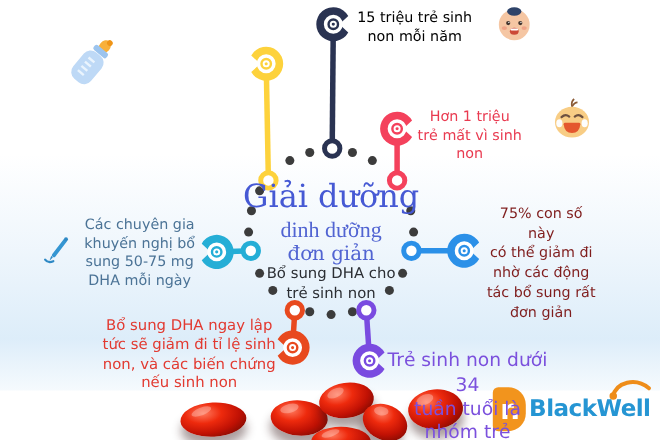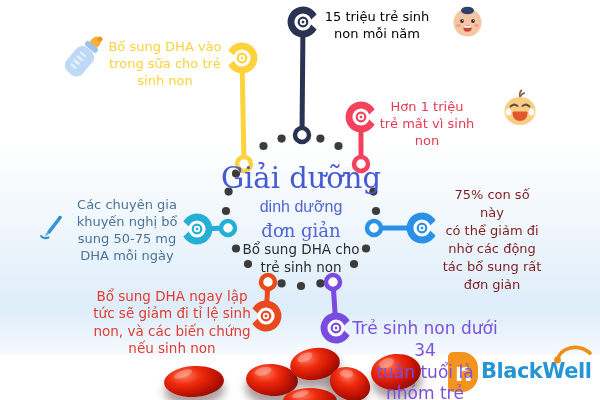--- a/index.html
+++ b/index.html
@@ -5,21 +5,21 @@
   html,body{margin:0;padding:0;}
   .stage{
     position:relative;width:600px;height:400px;overflow:hidden;background:#ffffff;
     font-family:"DejaVu Sans",sans-serif;
   }
   .wash{position:absolute;left:0;top:140px;width:600px;height:215px;z-index:1;
     background:linear-gradient(to bottom,rgba(233,243,251,0) 0%,rgba(226,239,250,.55) 40%,rgba(219,236,249,.95) 78%,rgba(228,241,251,.35) 100%);}
   .pins-svg{position:absolute;left:0;top:0;z-index:3;}
   .center-block{position:absolute;left:200px;top:0;width:202px;z-index:4;text-align:center;}
   .center-title{position:absolute;left:0;top:163px;width:202px;font-family:"DejaVu Serif",serif;font-size:29px;line-height:1.1;}
-  .center-sub1{position:absolute;left:0;top:198px;width:202px;font-family:Liberation Sans, sans-serif;font-size:16px;}
+  .center-sub1{position:absolute;left:0;top:198px;width:202px;font-family:Liberation Serif, serif;font-size:20px;}
   .center-sub2{position:absolute;left:0;top:220px;width:202px;font-family:"DejaVu Serif",serif;font-size:18px;}
   .center-cap{position:absolute;left:41px;top:241px;width:120px;font-size:13.5px;line-height:1.3;white-space:pre-line;}
   .callout{position:absolute;z-index:5;text-align:center;white-space:pre-line;font-size:13px;line-height:1.32;}
   .co-top{left:319px;top:8px;width:116px;}
   .co-milk{left:107px;top:38px;width:116px;}
   .co-deaths{left:379px;top:98px;width:96px;}
   .co-reduce{left:442px;top:186px;width:100px;line-height:1.38;}
   .co-experts{left:73px;top:196px;width:108px;}
   .co-immediate{left:93px;top:288px;width:158px;font-size:13.5px;line-height:1.28;text-align:center;}
   .co-risk{left:352px;top:306px;width:146px;font-size:17px;line-height:1.28;margin-top:12px;}
@@ -144,23 +144,20 @@
   <div class="center-block">
     <div class="center-title" style="color: rgb(70, 89, 212);">Giải dưỡng</div>
     <div class="center-sub1" style="color: rgb(81, 100, 210);">dinh dưỡng</div>
     <div class="center-sub2" style="color: rgb(81, 100, 210);">đơn giản</div>
     <div class="center-cap" style="color: rgb(43, 46, 51);">Bổ sung DHA cho
 trẻ sinh non</div>
   </div>
 
   <div class="callout co-top" style="color: #000000;">15 triệu trẻ sinh
 non mỗi năm</div>
-  <div class="callout co-milk" style="color: rgb(253, 210, 60);">Bổ sung DHA vào
-trong sữa cho trẻ
-sinh non</div>
   <div class="callout co-deaths" style="color: rgb(233, 58, 80);">Hơn 1 triệu
 trẻ mất vì sinh
 non</div>
   <div class="callout co-reduce" style="color: #7f1d1d;">75% con số này
 có thể giảm đi
 nhờ các động
 tác bổ sung rất
 đơn giản</div>
   <div class="callout co-experts" style="color: rgb(75, 115, 150);">Các chuyên gia
 khuyến nghị bổ

